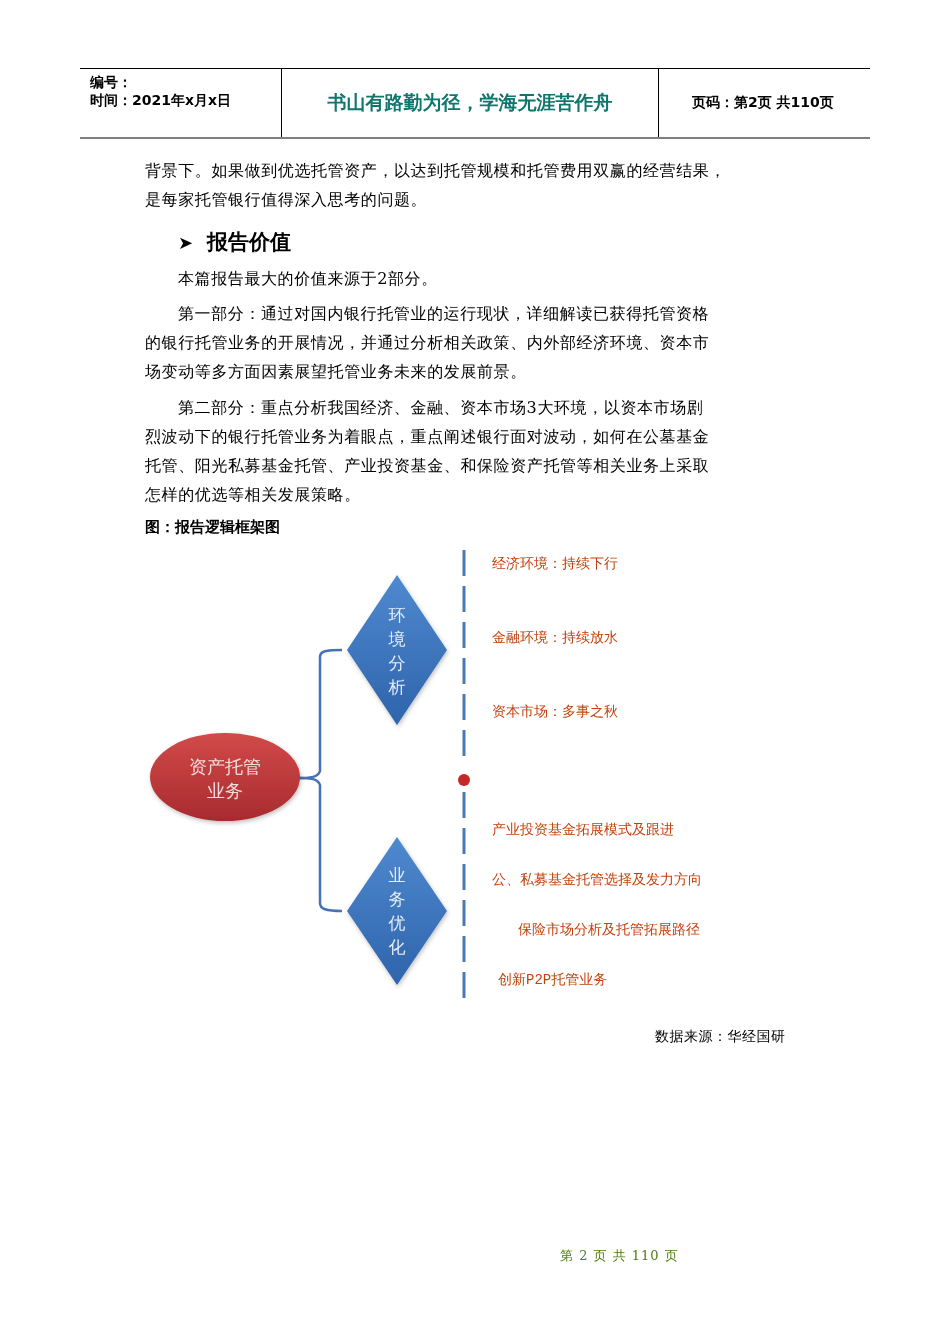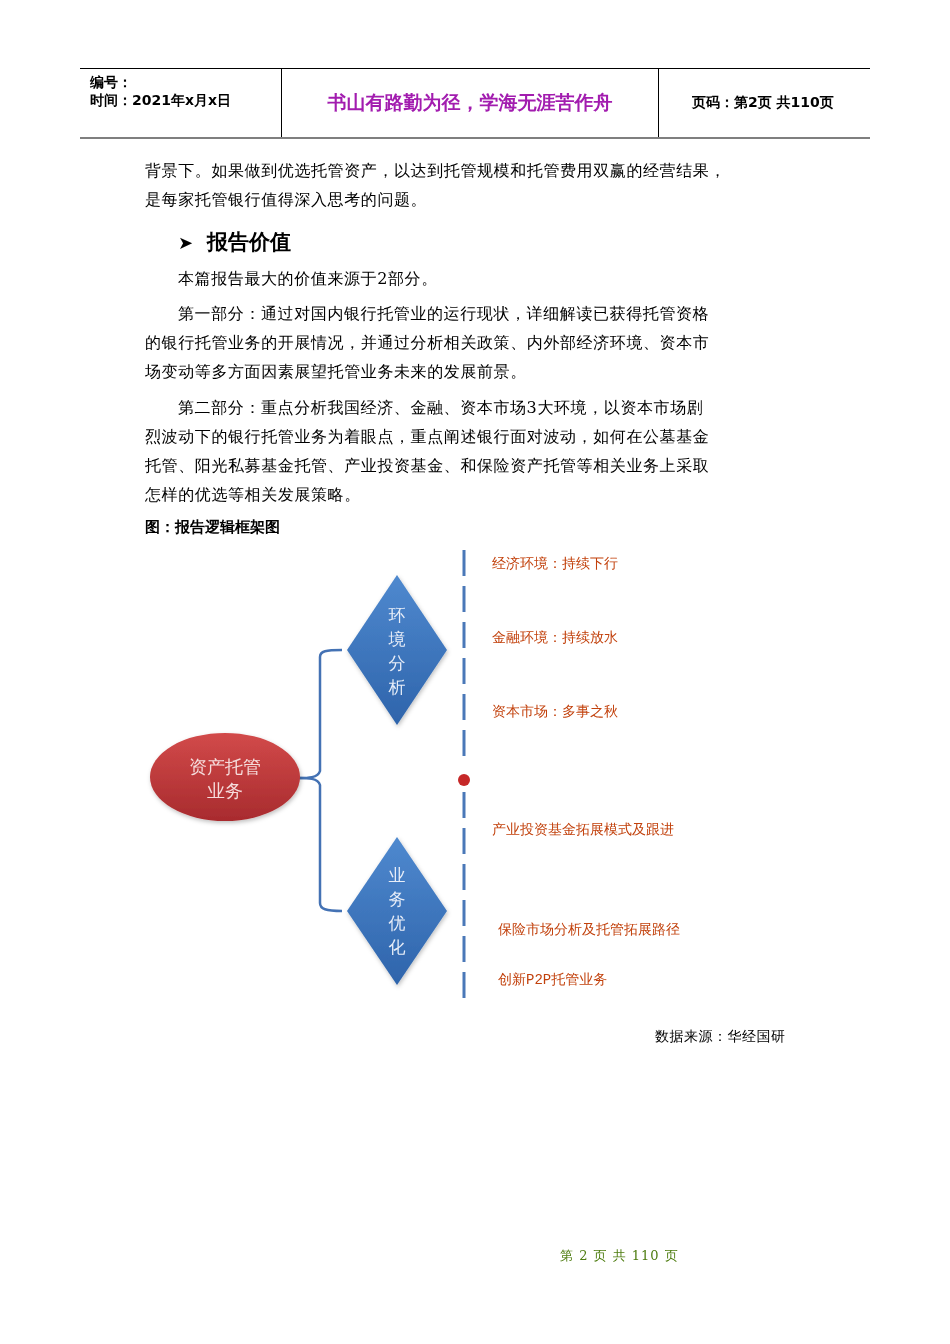--- a/index.html
+++ b/index.html
@@ -8,21 +8,21 @@
     .abs { position: absolute; }
 
     
     .hdr { left: 80px; top: 68px; width: 790px; height: 68px;
            border-top: 1px solid #000; border-bottom: 2px solid #7f7f7f; font-weight: bold; }
     .hdr-cell { position: absolute; top: 0; height: 68px; }
     .hdr-left { left: 0; width: 201px; font-family: "DejaVu Sans", "Liberation Sans", sans-serif; font-size: 14px; line-height: 18px; padding-top: 4px; }
     .hdr-left div { padding-left: 10px; }
     .hdr-mid { left: 201px; width: 376px; border-left: 1px solid #000; border-right: 1px solid #000;
                display: flex; align-items: center; justify-content: center;
-               font-family: "DejaVu Sans", "Liberation Sans", sans-serif; font-size: 19px; color: #a21caf; }
+               font-family: "DejaVu Sans", "Liberation Sans", sans-serif; font-size: 19px; color: #0f766e; }
     .hdr-right { left: 578px; width: 212px; display: flex; align-items: center; padding-left: 19px;
                  font-family: "DejaVu Sans", "Liberation Sans", sans-serif; font-size: 14px; margin-left: 15px; }
 
     
     .para { left: 145px; width: 665px; font-size: 16px; line-height: 29px; letter-spacing: 0.6px; }
     .indent { text-indent: 33px; }
     .h2 { left: 178px; top: 228px; font-family: "DejaVu Sans", "Liberation Sans", sans-serif; font-weight: bold; font-size: 21px; display: flex; align-items: center; }
     .h2 .arrow { font-size: 18px; margin-right: 14px; }
     .fig-cap { left: 145px; top: 518px; font-family: "DejaVu Sans", "Liberation Sans", sans-serif; font-weight: bold; font-size: 15px; }
 
@@ -121,19 +121,20 @@
     <div>务</div>
     <div>优</div>
     <div>化</div>
   </div>
 
   <div class="diag-item" style="left:352px; top:10px;">经济环境：持续下行</div>
   <div class="diag-item" style="left:352px; top:84px;">金融环境：持续放水</div>
   <div class="diag-item" style="left:352px; top:158px;">资本市场：多事之秋</div>
 
   <div class="diag-item" style="left:352px; top:276px;">产业投资基金拓展模式及跟进</div>
-  <div class="diag-item" style="left:358px; top:376px;font-family:Liberation Serif, serif;">保险市场分析及托管拓展路径</div>
+  <div class="diag-item" style="left:352px; top:326px;">公、私募基金托管选择及发力方向</div>
+  <div class="diag-item" style="left:378px; top:376px;font-family:Liberation Serif, serif;">保险市场分析及托管拓展路径</div>
   <div class="diag-item" style="left:358px; top:426px;font-family:Liberation Mono, monospace;">创新P2P托管业务</div>
 </div>
 
 <div class="abs source">数据来源：华经国研</div>
 
 <div class="abs footer">第 2 页 共 110 页</div>
 
 </body></html>

